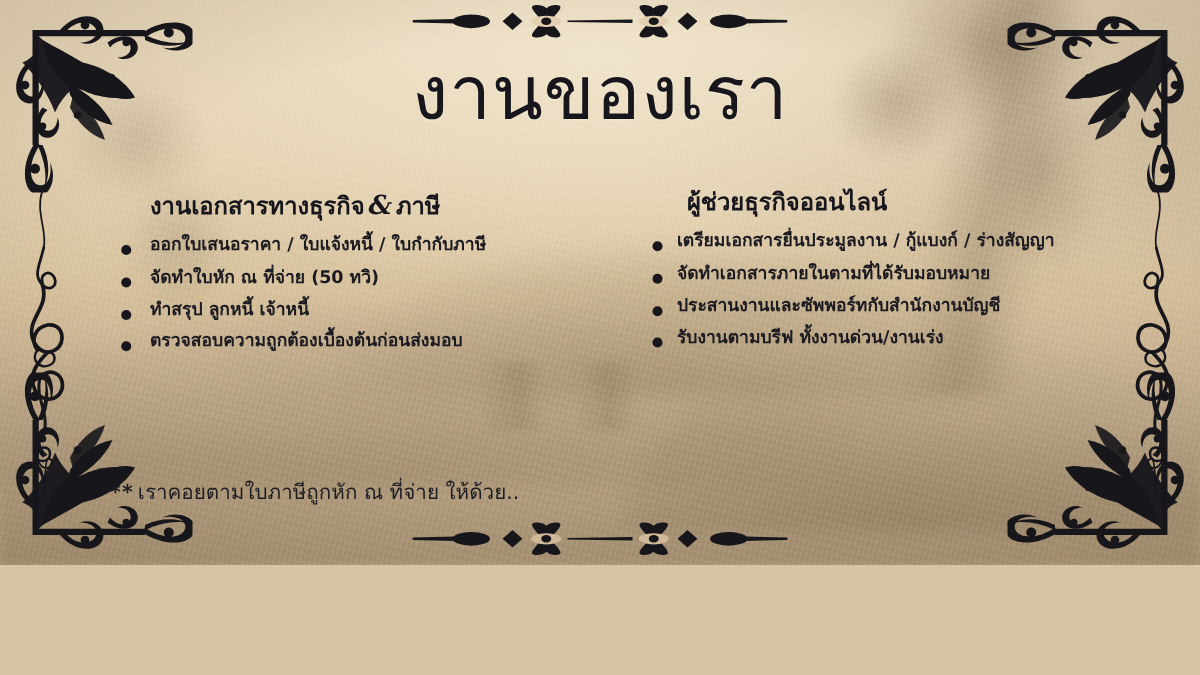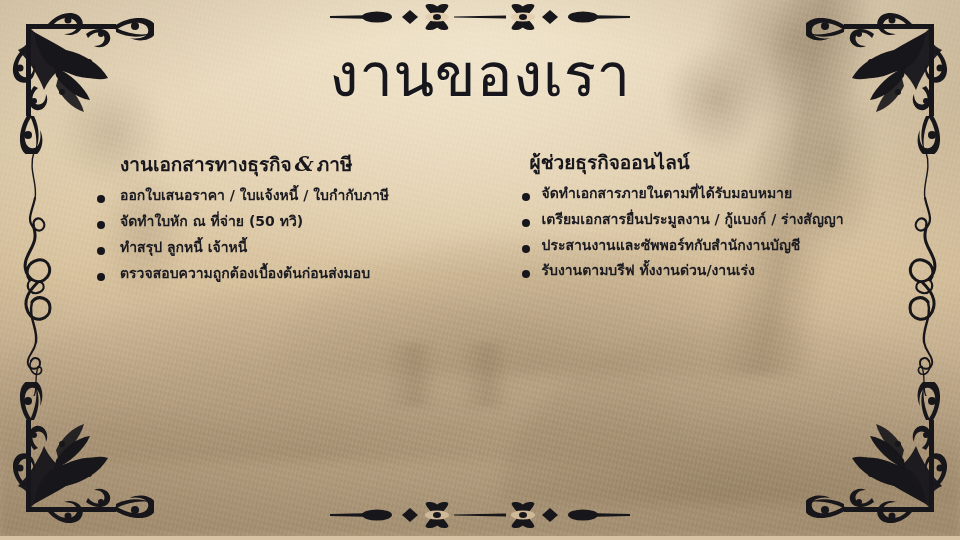--- a/index.html
+++ b/index.html
@@ -4,21 +4,21 @@
 <style>
   * { margin:0; padding:0; box-sizing:border-box; }
   html, body { width:960px; height:540px; overflow:hidden; }
   body {
     font-family:"DejaVu Sans","Liberation Sans",sans-serif;
     background:#d8c4a4;
   }
 
   #slide {
     position:relative;
-    width:960px; height:536px;
+    width:960px; height:452px;
     overflow:hidden;
     background:
       radial-gradient(ellipse 70% 55% at 50% 10%, rgba(240,228,203,0.95) 0%, rgba(235,220,193,0.55) 45%, rgba(224,205,175,0) 75%),
       radial-gradient(ellipse 45% 40% at 88% 22%, rgba(160,138,110,0.34) 0%, rgba(170,148,118,0.12) 55%, rgba(180,158,126,0) 80%),
       radial-gradient(ellipse 50% 38% at 10% 80%, rgba(150,128,100,0.30) 0%, rgba(165,143,114,0.10) 55%, rgba(180,158,126,0) 82%),
       radial-gradient(ellipse 60% 45% at 62% 78%, rgba(143,123,97,0.30) 0%, rgba(160,140,112,0.10) 60%, rgba(180,158,126,0) 85%),
       linear-gradient(180deg, #e6d6b8 0%, #e2d0b0 26%, #d6c09c 52%, #c9b394 72%, #bfa98a 100%);
   }
 
   
@@ -115,21 +115,21 @@
   .col { width:408px; }
   .col-right { width:430px; }
 
   .col-head {
     font-size:19px;
     font-weight:bold;
     color:#16161c;
     margin:0 0 6px 32px;
     line-height:1.3;
   }
-  .col-right .col-head { margin-left:8px; }
+  .col-right .col-head { margin-left:28px; }
 
   .amp {
     font-family:"DejaVu Serif","Liberation Serif",serif;
     font-style:italic;
     font-weight:bold;
     font-size:21px;
     padding:0 3px;
   }
 
   ul.points { list-style:none; }
@@ -393,23 +393,26 @@
         <li>ออกใบเสนอราคา / ใบแจ้งหนี้ / ใบกำกับภาษี</li>
         <li>จัดทำใบหัก ณ ที่จ่าย (50 ทวิ)</li>
         <li>ทำสรุป ลูกหนี้ เจ้าหนี้</li>
         <li>ตรวจสอบความถูกต้องเบื้องต้นก่อนส่งมอบ</li>
       </ul>
     </div>
 
     <div class="col col-right">
       <div class="col-head">ผู้ช่วยธุรกิจออนไลน์</div>
       <ul class="points">
+        <li>เตรียมเอกสารยื่นประมูลงาน / กู้แบงก์ / ร่างสัญญา</li>
         <li>จัดทำเอกสารภายในตามที่ได้รับมอบหมาย</li>
-        <li>เตรียมเอกสารยื่นประมูลงาน / กู้แบงก์ / ร่างสัญญา</li>
         <li>ประสานงานและซัพพอร์ทกับสำนักงานบัญชี</li>
         <li>รับงานตามบรีฟ ทั้งงานด่วน/งานเร่ง</li>
       </ul>
     </div>
 
   </div>
 
+  <div class="footnote">
+    <span class="stars">**</span><span>เราคอยตามใบภาษีถูกหัก ณ ที่จ่าย ให้ด้วย..</span>
+  </div>
 
 </div>
 
 </body></html>

